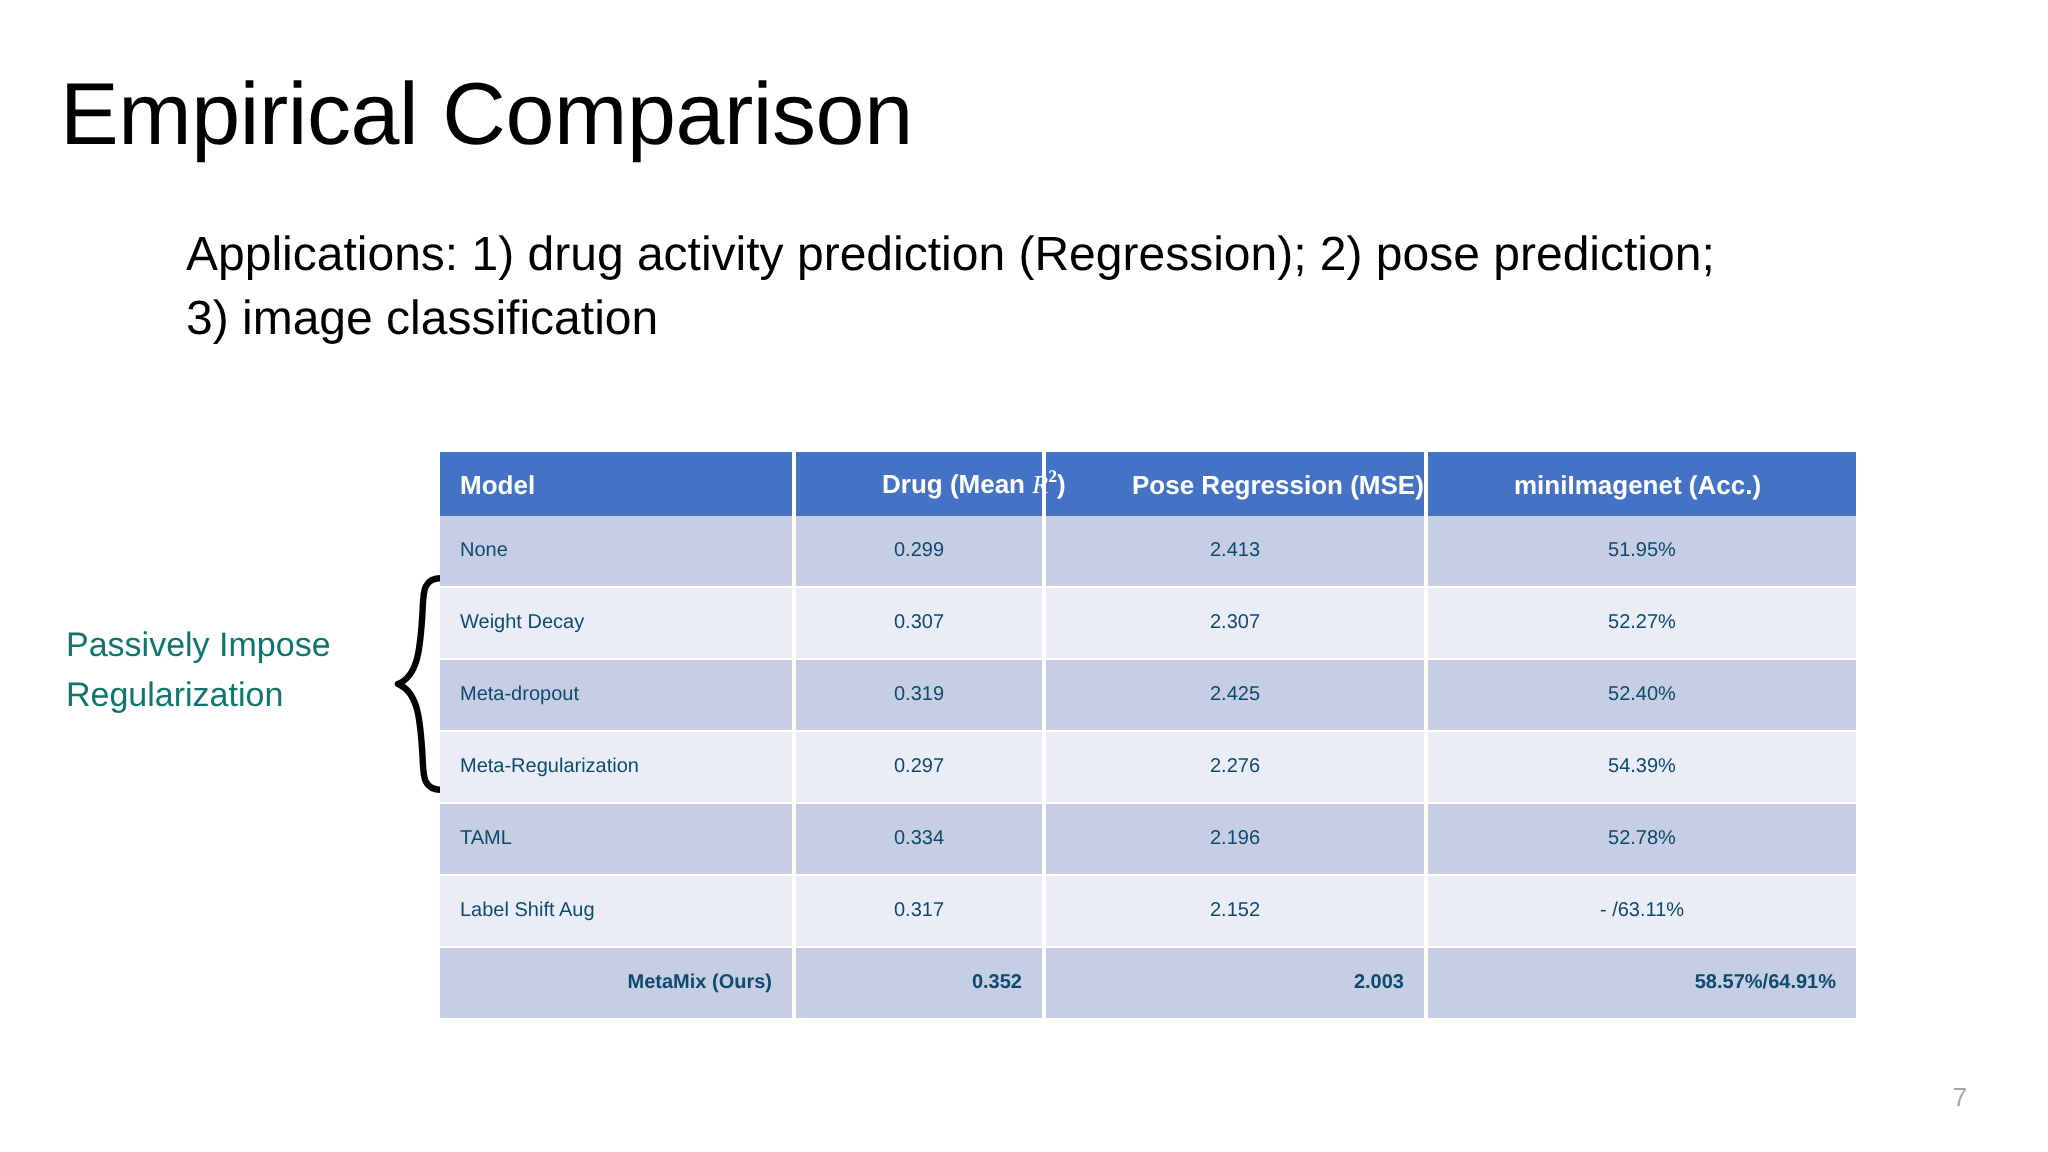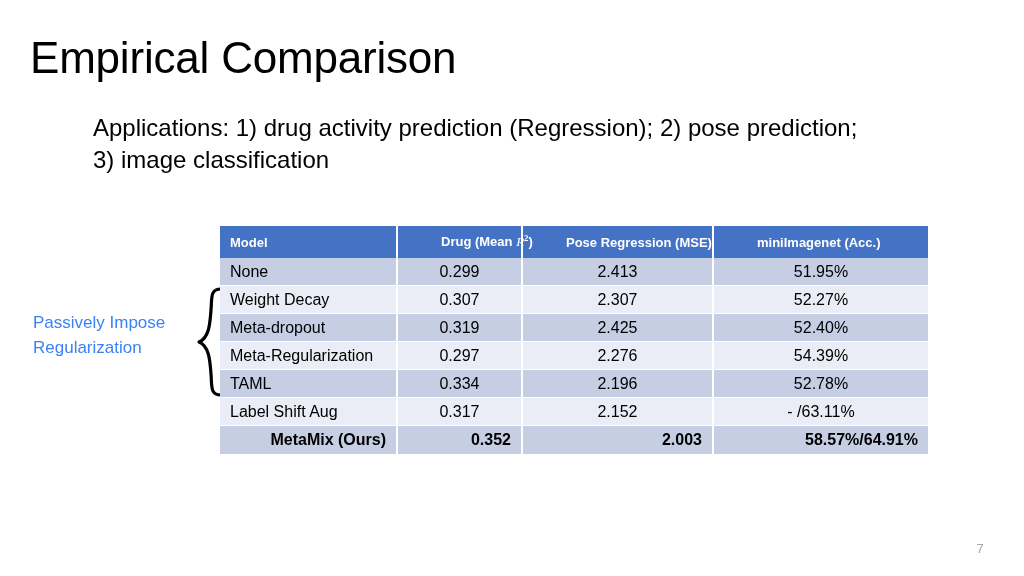--- a/index.html
+++ b/index.html
@@ -42,21 +42,21 @@
   }
 
   
   #group-label {
     position: absolute;
     left: 33px;
     top: 310px;
     width: 170px;
     font-size: 17px;
     line-height: 25px;
-    color: #3b82f6;
+    color: #0f766e;
   }
   #group-brace {
     position: absolute;
     left: 196px;
     top: 286px;
     width: 28px;
     height: 112px;
     overflow: visible;
   }
 
@@ -83,24 +83,24 @@
     height: 32px;
     padding: 0 10px;
     border-right: 2px solid #ffffff;
     white-space: nowrap;
   }
   #results-table thead th:last-child { border-right: none; }
   #results-table thead th.th-left { text-align: left; }
   #results-table thead th.th-center { text-align: left; padding-left: 43px; }
 
   #results-table tbody td {
-    font-size: 16px;
-    color: #000000;
+    font-size: 10px;
+    color: #0c4a6e;
     height: 28px;
-    padding: 0 10px;
+    padding: 12px 10px;
     border-right: 2px solid #ffffff;
     border-bottom: 1px solid #ffffff;
     white-space: nowrap;
   }
   #results-table tbody td:last-child { border-right: none; }
   #results-table tbody td.td-left { text-align: left; }
   #results-table tbody td.td-center { text-align: center; }
 
   #results-table tbody tr.band-dark td { background: #C6CEE4; }
   #results-table tbody tr.band-light td { background: #EAEDF5; }

